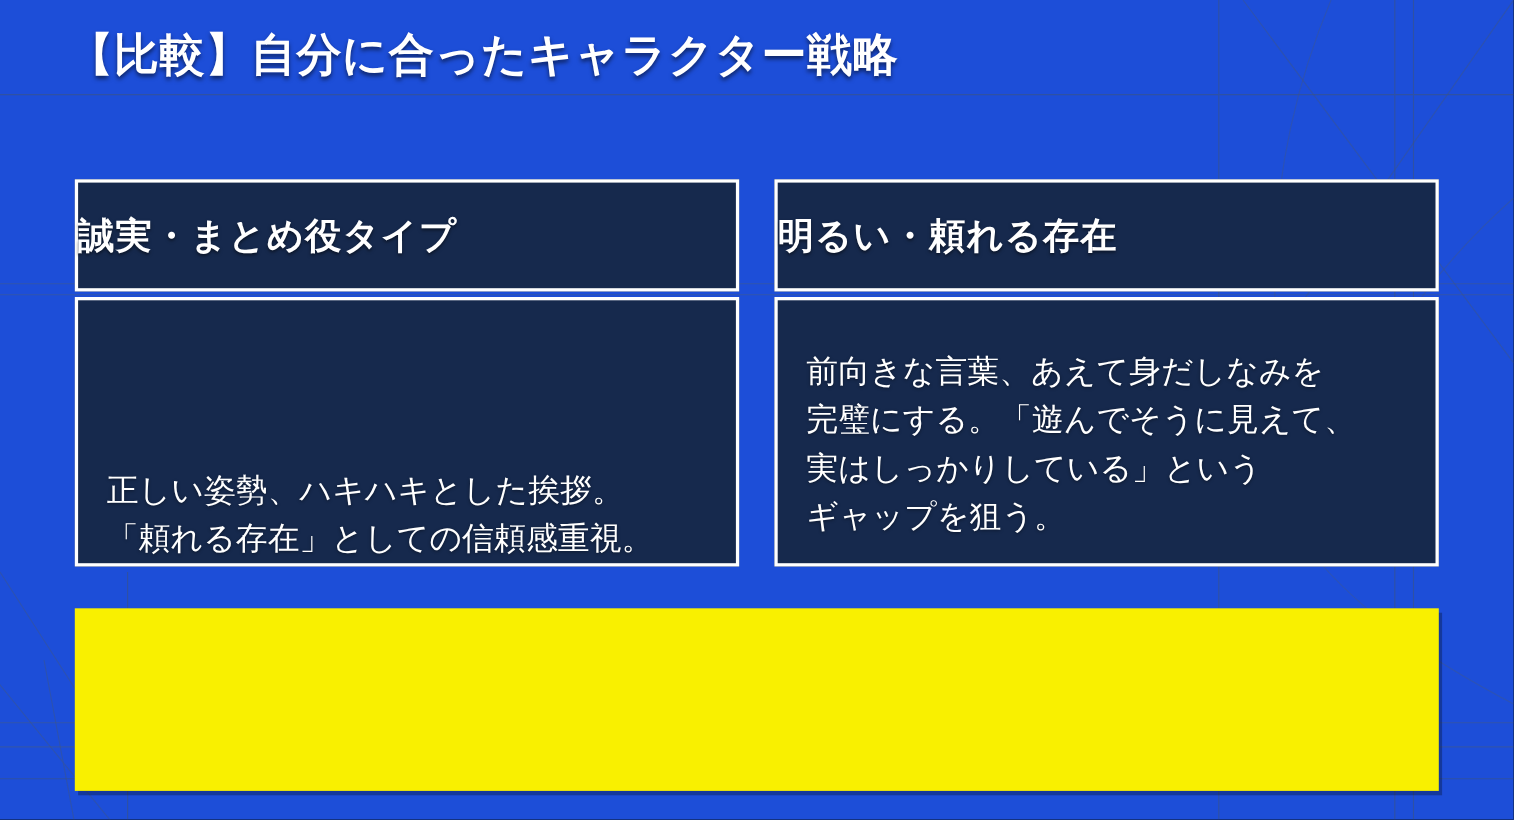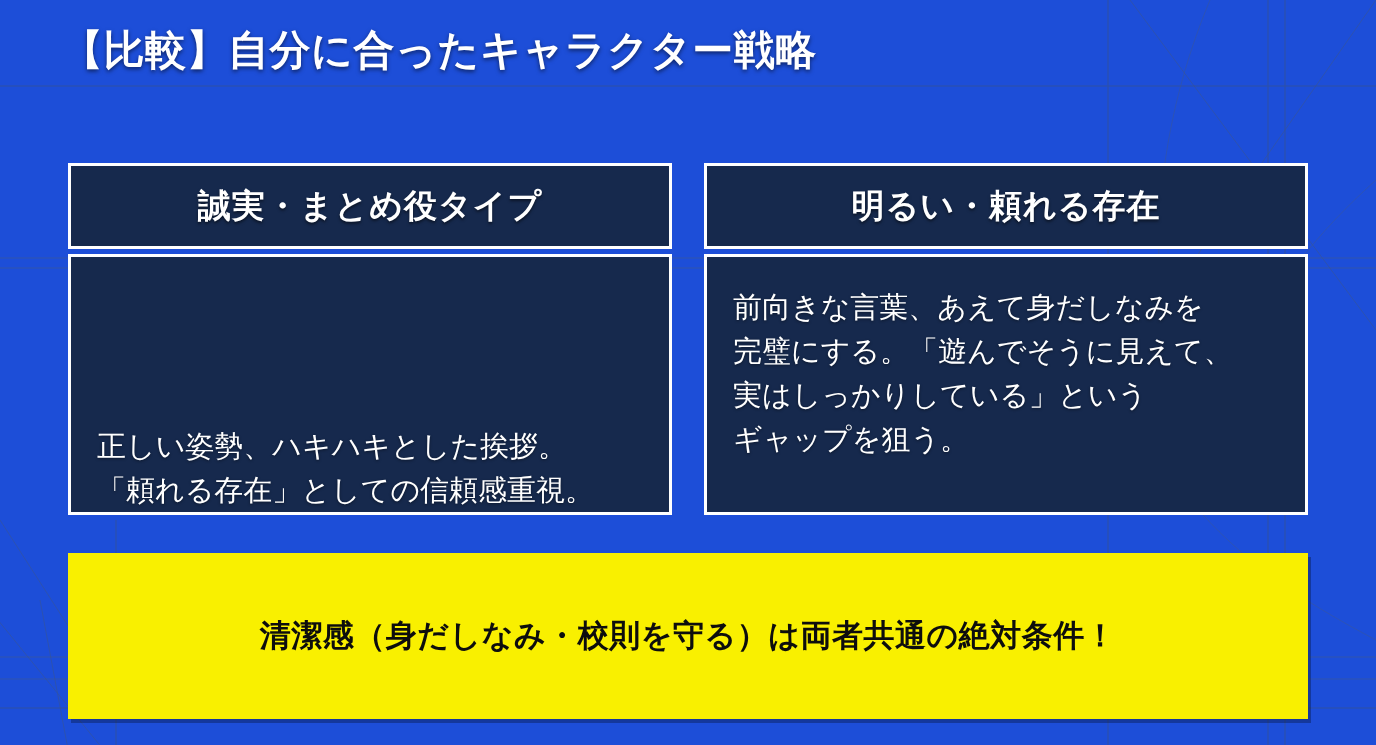--- a/index.html
+++ b/index.html
@@ -45,26 +45,26 @@
     height: 352px;
     display: flex;
     justify-content: space-between;
   }
   .card {
     width: 604px;
     display: flex;
     flex-direction: column;
   }
   .card-head {
-    height: 86px;
+    height: 102px;
     border: 3px solid #ffffff;
     background: #16294d;
     display: flex;
     align-items: center;
-    justify-content: center;
+    justify-content: flex-start;
     box-sizing: border-box;
   }
   .card-head-text {
     font-size: 33px;
     font-weight: bold;
     color: #ffffff;
     letter-spacing: 1px;
     text-shadow: 0 2px 3px rgba(0,0,0,0.5);
     white-space: nowrap;
   }
@@ -73,21 +73,21 @@
     flex: 1;
     border: 3px solid #ffffff;
     background: #16294d;
     box-sizing: border-box;
     display: flex;
     align-items: flex-end;
     padding: 0 26px;
   }
   .card-body.align-top {
     align-items: flex-start;
-    padding-top: 28px;
+    padding-top: 43px;
   }
   .card-body-text {
     font-size: 29px;
     line-height: 1.52;
     color: #ffffff;
     text-shadow: 0 1px 3px rgba(0,0,0,0.45);
     white-space: pre-line;
   }
 
   
@@ -171,16 +171,15 @@
         <span class="card-body-text">前向きな言葉、あえて身だしなみを
 完璧にする。「遊んでそうに見えて、
 実はしっかりしている」という
 ギャップを狙う。</span>
       </div>
     </div>
 
   </div>
 
   <div class="banner">
-    <div class="banner-line">清潔感（身だしなみ・校則を守る）は両者共通の絶対条件！</div>
   </div>
 
 </div>
 
 </body></html>

